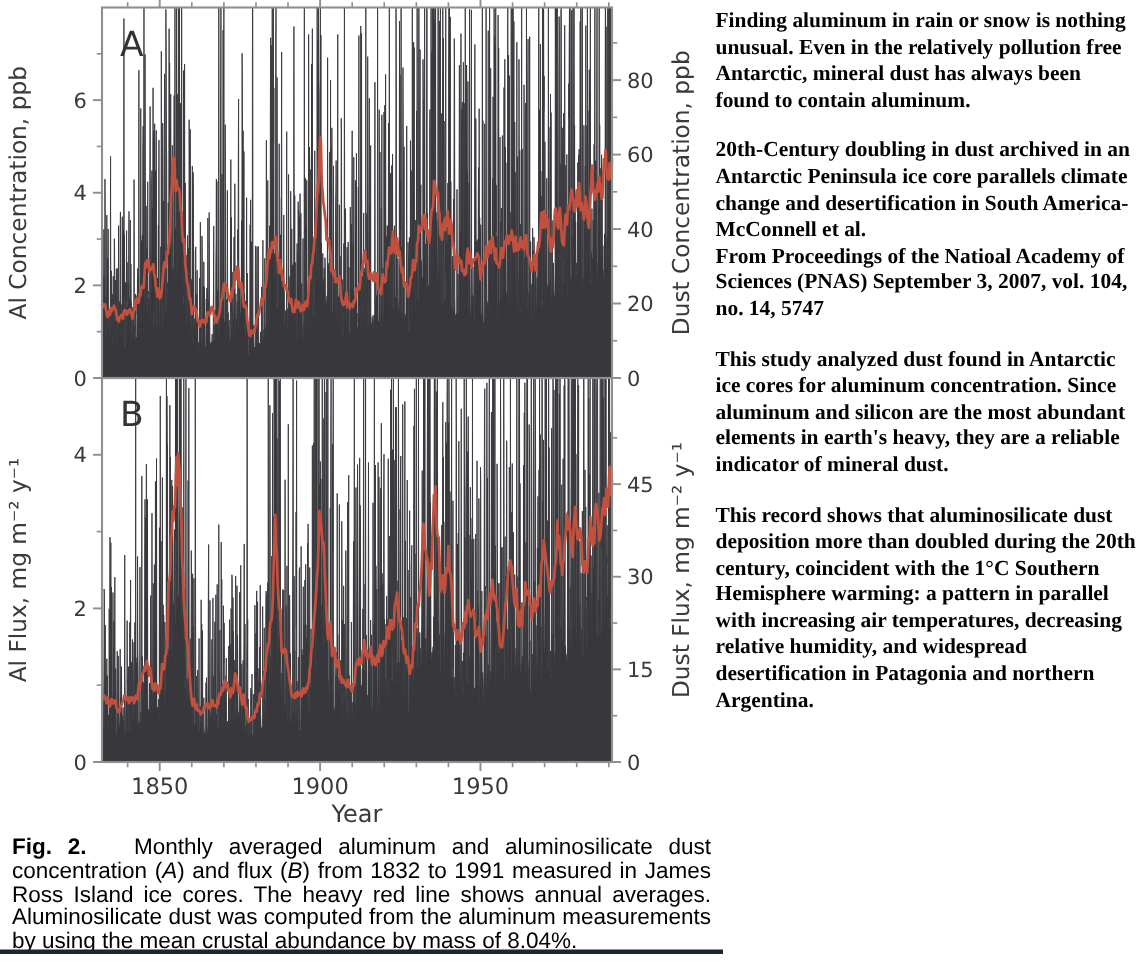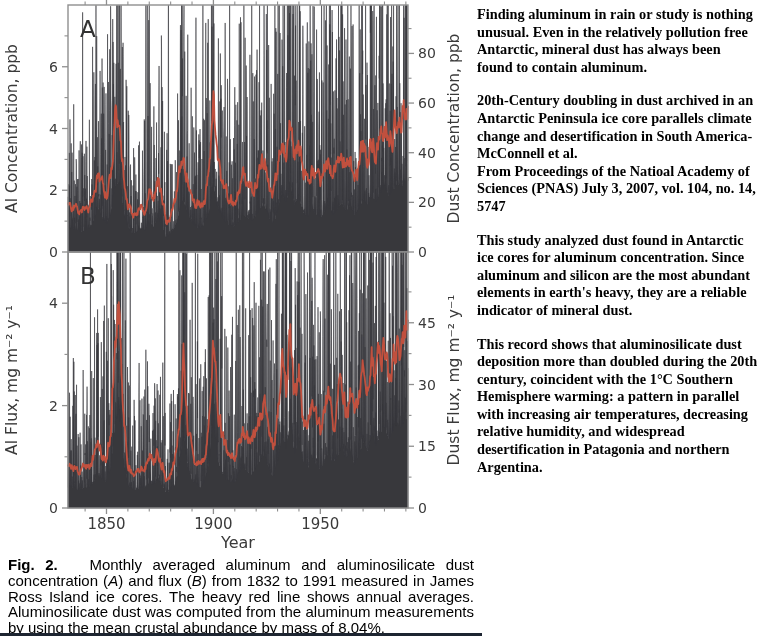--- a/index.html
+++ b/index.html
@@ -119,22 +119,22 @@
       <line x1="363.09433962264154" x2="363.09433962264154" y1="5" y2="1.5" stroke="#8f8f8f" stroke-width="1.1"></line>
       <line x1="384.47798742138366" x2="384.47798742138366" y1="508" y2="511.5" stroke="#8f8f8f" stroke-width="1.1"></line>
       <line x1="384.47798742138366" x2="384.47798742138366" y1="5" y2="1.5" stroke="#8f8f8f" stroke-width="1.1"></line>
       <line x1="405.8616352201258" x2="405.8616352201258" y1="508" y2="511.5" stroke="#8f8f8f" stroke-width="1.1"></line>
       <line x1="405.8616352201258" x2="405.8616352201258" y1="5" y2="1.5" stroke="#8f8f8f" stroke-width="1.1"></line>
       <text x="238" y="548" text-anchor="middle" font-family="&quot;DejaVu Sans&quot;, sans-serif" font-size="16" fill="#3a3a3a">Year</text>
     </svg>
 </div>
 
 <div class="text-col">
-  <p>Finding aluminum in rain or study is nothing unusual. Even in the relatively pollution free Antarctic, mineral dust has always been found to contain aluminum.</p>
+  <p>Finding aluminum in rain or snow is nothing unusual. Even in the relatively pollution free Antarctic, mineral dust has always been found to contain aluminum.</p>
   <p>20th-Century doubling in dust archived in an Antarctic Peninsula ice core parallels climate change and desertification in South America- McConnell et al.
-From Proceedings of the Natioal Academy of Sciences (PNAS) July 3, 2007, vol. 104, no. 14, 5747</p>
+From Proceedings of the Natioal Academy of Sciences (PNAS) September 3, 2007, vol. 104, no. 14, 5747</p>
   <p>This study analyzed dust found in Antarctic ice cores for aluminum concentration. Since aluminum and silicon are the most abundant elements in earth's heavy, they are a reliable indicator of mineral dust.</p>
   <p>This record shows that aluminosilicate dust deposition more than doubled during the 20th century, coincident with the 1°C Southern Hemisphere warming: a pattern in parallel with increasing air temperatures, decreasing  relative humidity, and widespread desertification in Patagonia and northern Argentina.</p>
 </div>
 
 <div class="caption" id="caption"><span class="seg-bold">Fig. 2.</span><span>&nbsp;&nbsp; Monthly averaged aluminum and aluminosilicate dust concentration (</span><span class="seg-italic">A</span><span>) and flux (</span><span class="seg-italic">B</span><span>) from 1832 to 1991 measured in James Ross Island ice cores. The heavy red line shows annual averages. Aluminosilicate dust was computed from the aluminum measurements by using the mean crustal abundance by mass of 8.04%.</span></div>
 
 <div class="bottom-rule"></div>
 
 </body></html>

